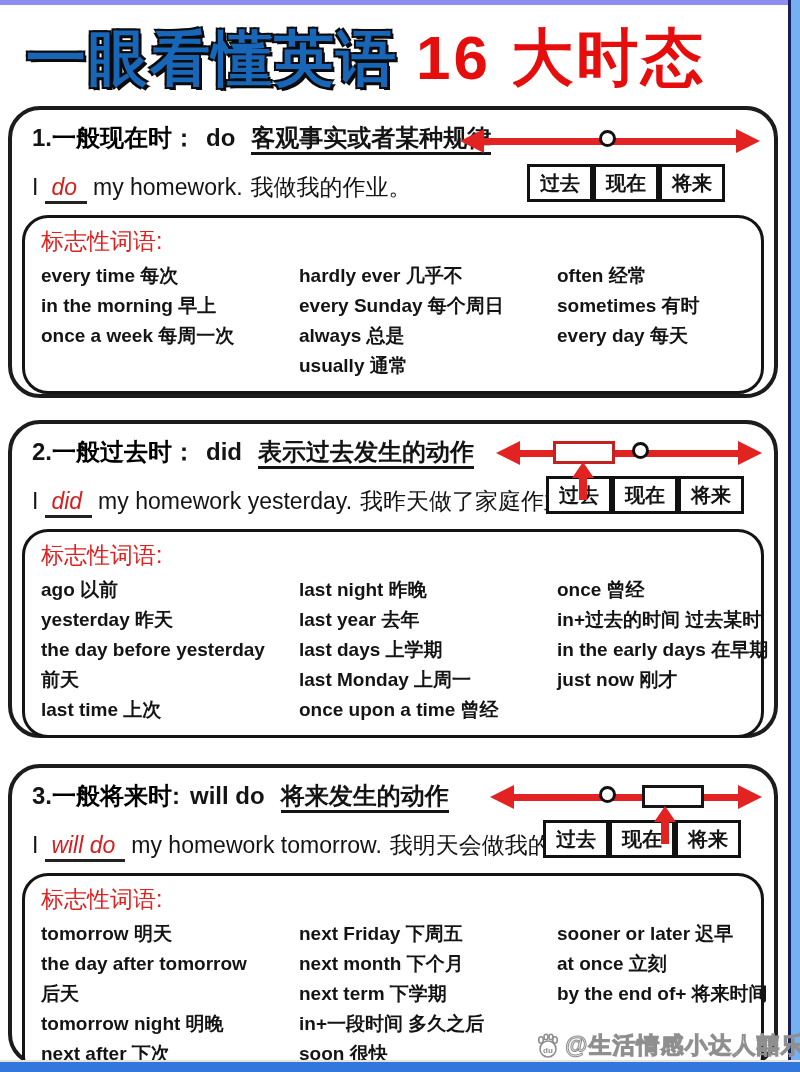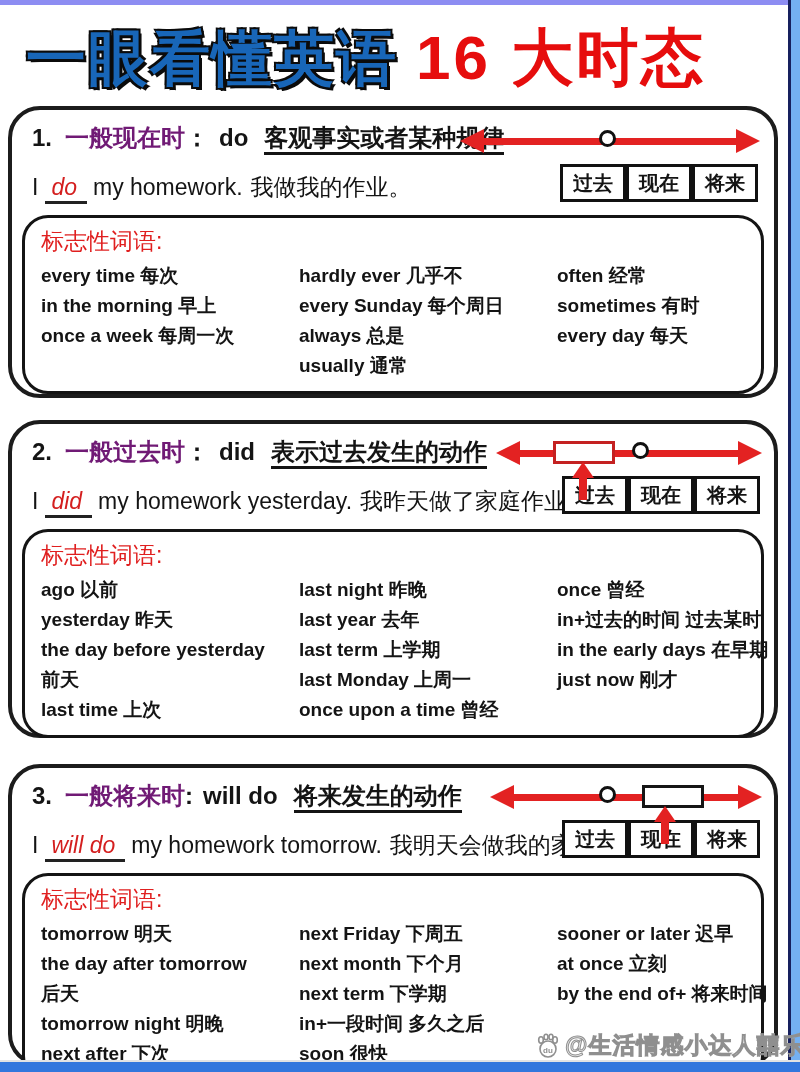--- a/index.html
+++ b/index.html
@@ -19,21 +19,21 @@
   .title-red { font-size:62px; font-weight:bold; color:#e60d0d; letter-spacing:3px; }
 
   
   .cards { padding:0 22px 0 8px; }
   .card { position:relative; border:4px solid #1c1c1c; border-radius:32px; background:#fff; margin-bottom:22px; }
   .card-1 { height:292px; }
   .card-2 { height:318px; margin-bottom:26px; }
   .card-3 { height:302px; margin-bottom:0; }
 
   .sec-head { padding:12px 20px 0 20px; font-size:24px; font-weight:bold; color:#141414; white-space:nowrap; }
-  .sec-head .tname { color:#701a75;margin-left:13px; }
+  .sec-head .tname { color:#000000; }
   .sec-head .hverb { margin:0 8px 0 10px; }
   .sec-head .desc { border-bottom:3px solid #141414; padding-bottom:1px; margin-left:8px; }
 
   .example { padding:18px 20px 0 20px; font-size:23px; font-weight:normal; color:#141414; white-space:nowrap; }
   .example .ex-verb { color:#d41f1f; font-style:italic; border-bottom:3px solid #222; padding:0 10px 1px 6px; margin:0 6px 0 7px; }
   .example .ex-cn { margin-left:8px; }
 
   
   .timeline { position:absolute; z-index:2; }
   .tl-1 { top:12px; right:16px; width:296px; height:84px; }
@@ -49,21 +49,21 @@
   .tl-2 .tl-circle { left:51%; }
   .tl-3 .tl-circle { left:40%; }
   .tl-rect { position:absolute; top:7px; width:62px; height:23px; background:#fff; z-index:3; }
   .tl-2 .tl-rect { left:21%; border:3px solid #c42121; }
   .tl-3 .tl-rect { left:56%; border:3px solid #161616; }
   .tl-up { position:absolute; width:8px; height:24px; background:#e32222; z-index:4; }
   .tl-up::before { content:""; position:absolute; left:-7px; top:-14px; width:0; height:0;
     border-left:11px solid transparent; border-right:11px solid transparent; border-bottom:16px solid #e32222; }
   .tl-2 .tl-up { left:31%; top:42px; }
   .tl-3 .tl-up { left:63%; top:42px; }
-  .tl-boxes { position:absolute; left:0; right:0; top:42px; display:flex; justify-content:flex-end;padding-left:32px; }
+  .tl-boxes { position:absolute; left:0; right:0; top:42px; display:flex; justify-content:center;padding-left:32px; }
   .tl-box { border:3px solid #111; background:#fff; font-size:20px; font-weight:bold; color:#141414; padding:6px 10px; line-height:1; white-space:nowrap; }
 
   
   .marker-box { margin:12px 10px 0 10px; border:3px solid #141414; border-radius:26px; padding:8px 16px 10px 16px; background:#fff; }
   .marker-title { color:#e01f1f; font-size:23px; font-weight:normal; }
   .wordgrid { display:grid; grid-template-columns:258px 258px 1fr; margin-top:4px; }
   .witem { font-size:19px; font-weight:bold; color:#141414; line-height:30px; white-space:nowrap; }
 
   
   .watermark { position:absolute; left:534px; top:1030px; display:flex; align-items:center; gap:3px; z-index:10; }
@@ -157,21 +157,21 @@
           <div>
             <div class="witem">ago 以前</div>
             <div class="witem">yesterday 昨天</div>
             <div class="witem">the day before yesterday</div>
             <div class="witem">前天</div>
             <div class="witem">last time 上次</div>
           </div>
           <div>
             <div class="witem">last night 昨晚</div>
             <div class="witem">last year 去年</div>
-            <div class="witem">last term 上学期</div>
+            <div class="witem">last days 上学期</div>
             <div class="witem">last Monday 上周一</div>
             <div class="witem">once upon a time 曾经</div>
           </div>
           <div>
             <div class="witem">once 曾经</div>
             <div class="witem">in+过去的时间 过去某时</div>
             <div class="witem">in the early days 在早期</div>
             <div class="witem">just now 刚才</div>
           </div>
         </div>

